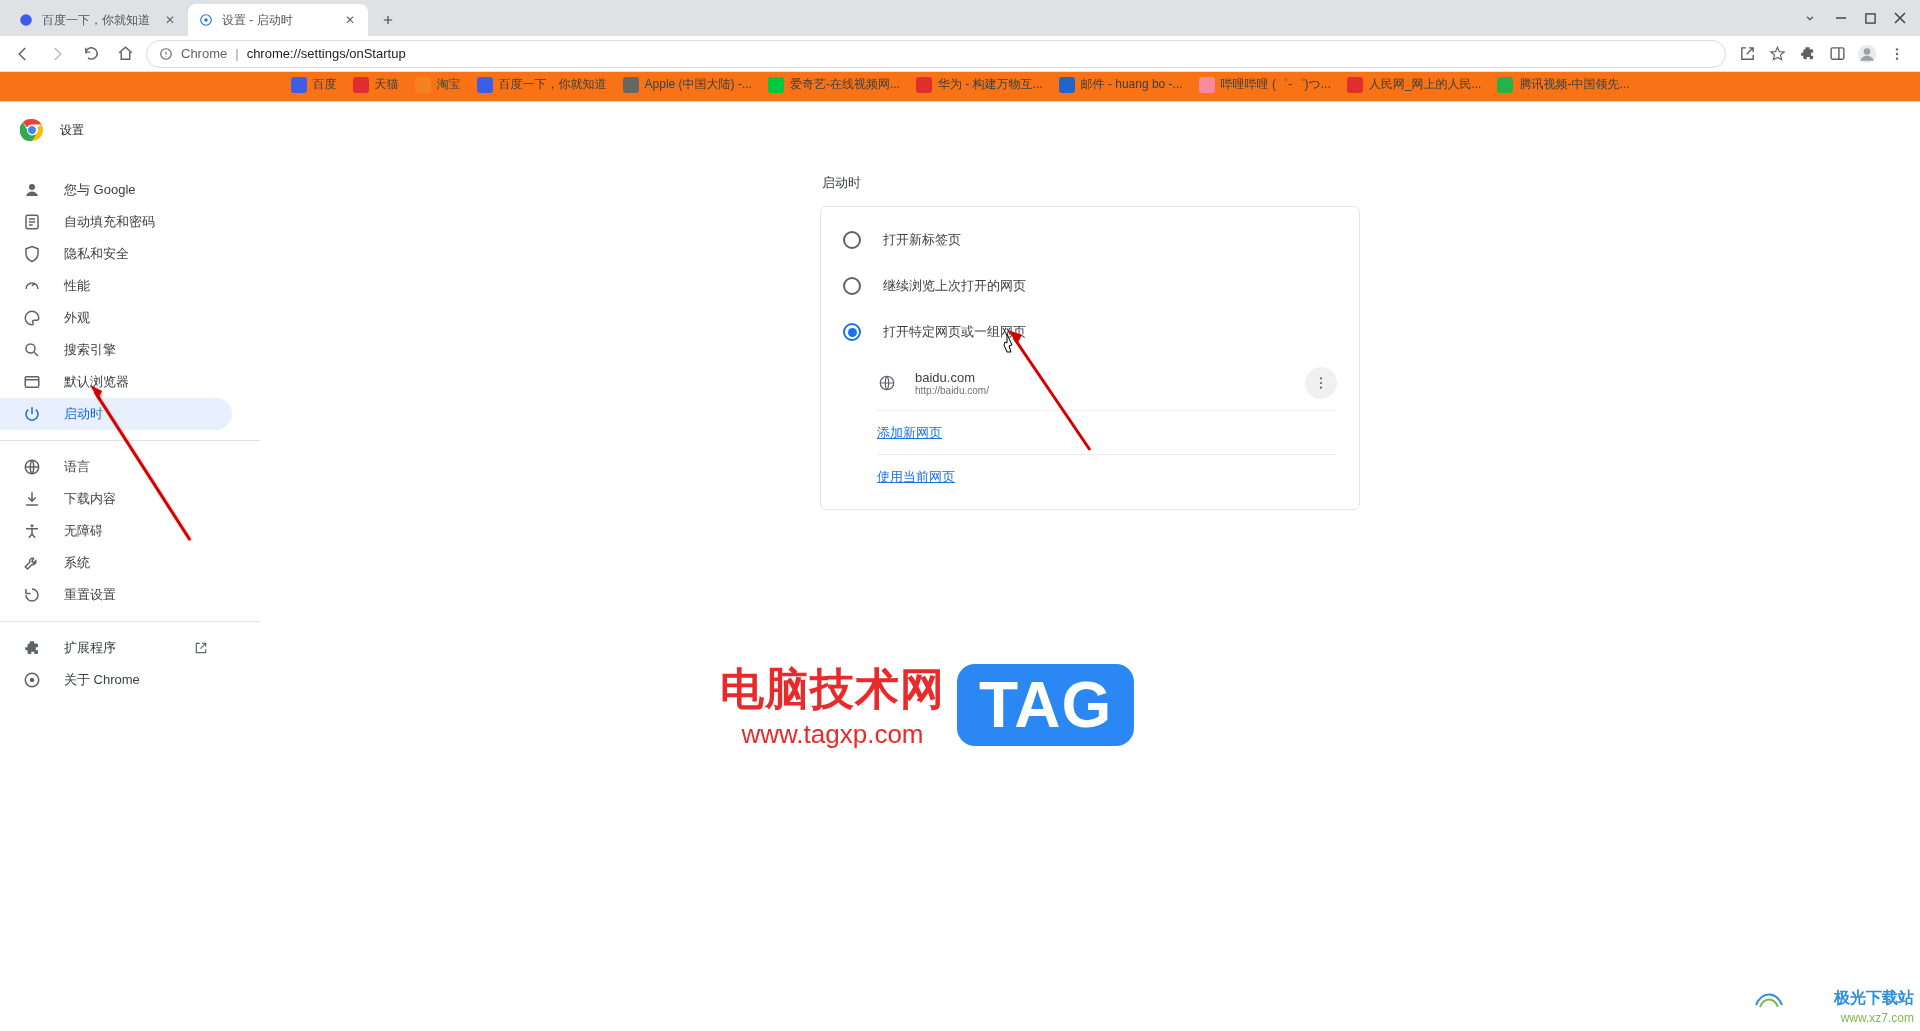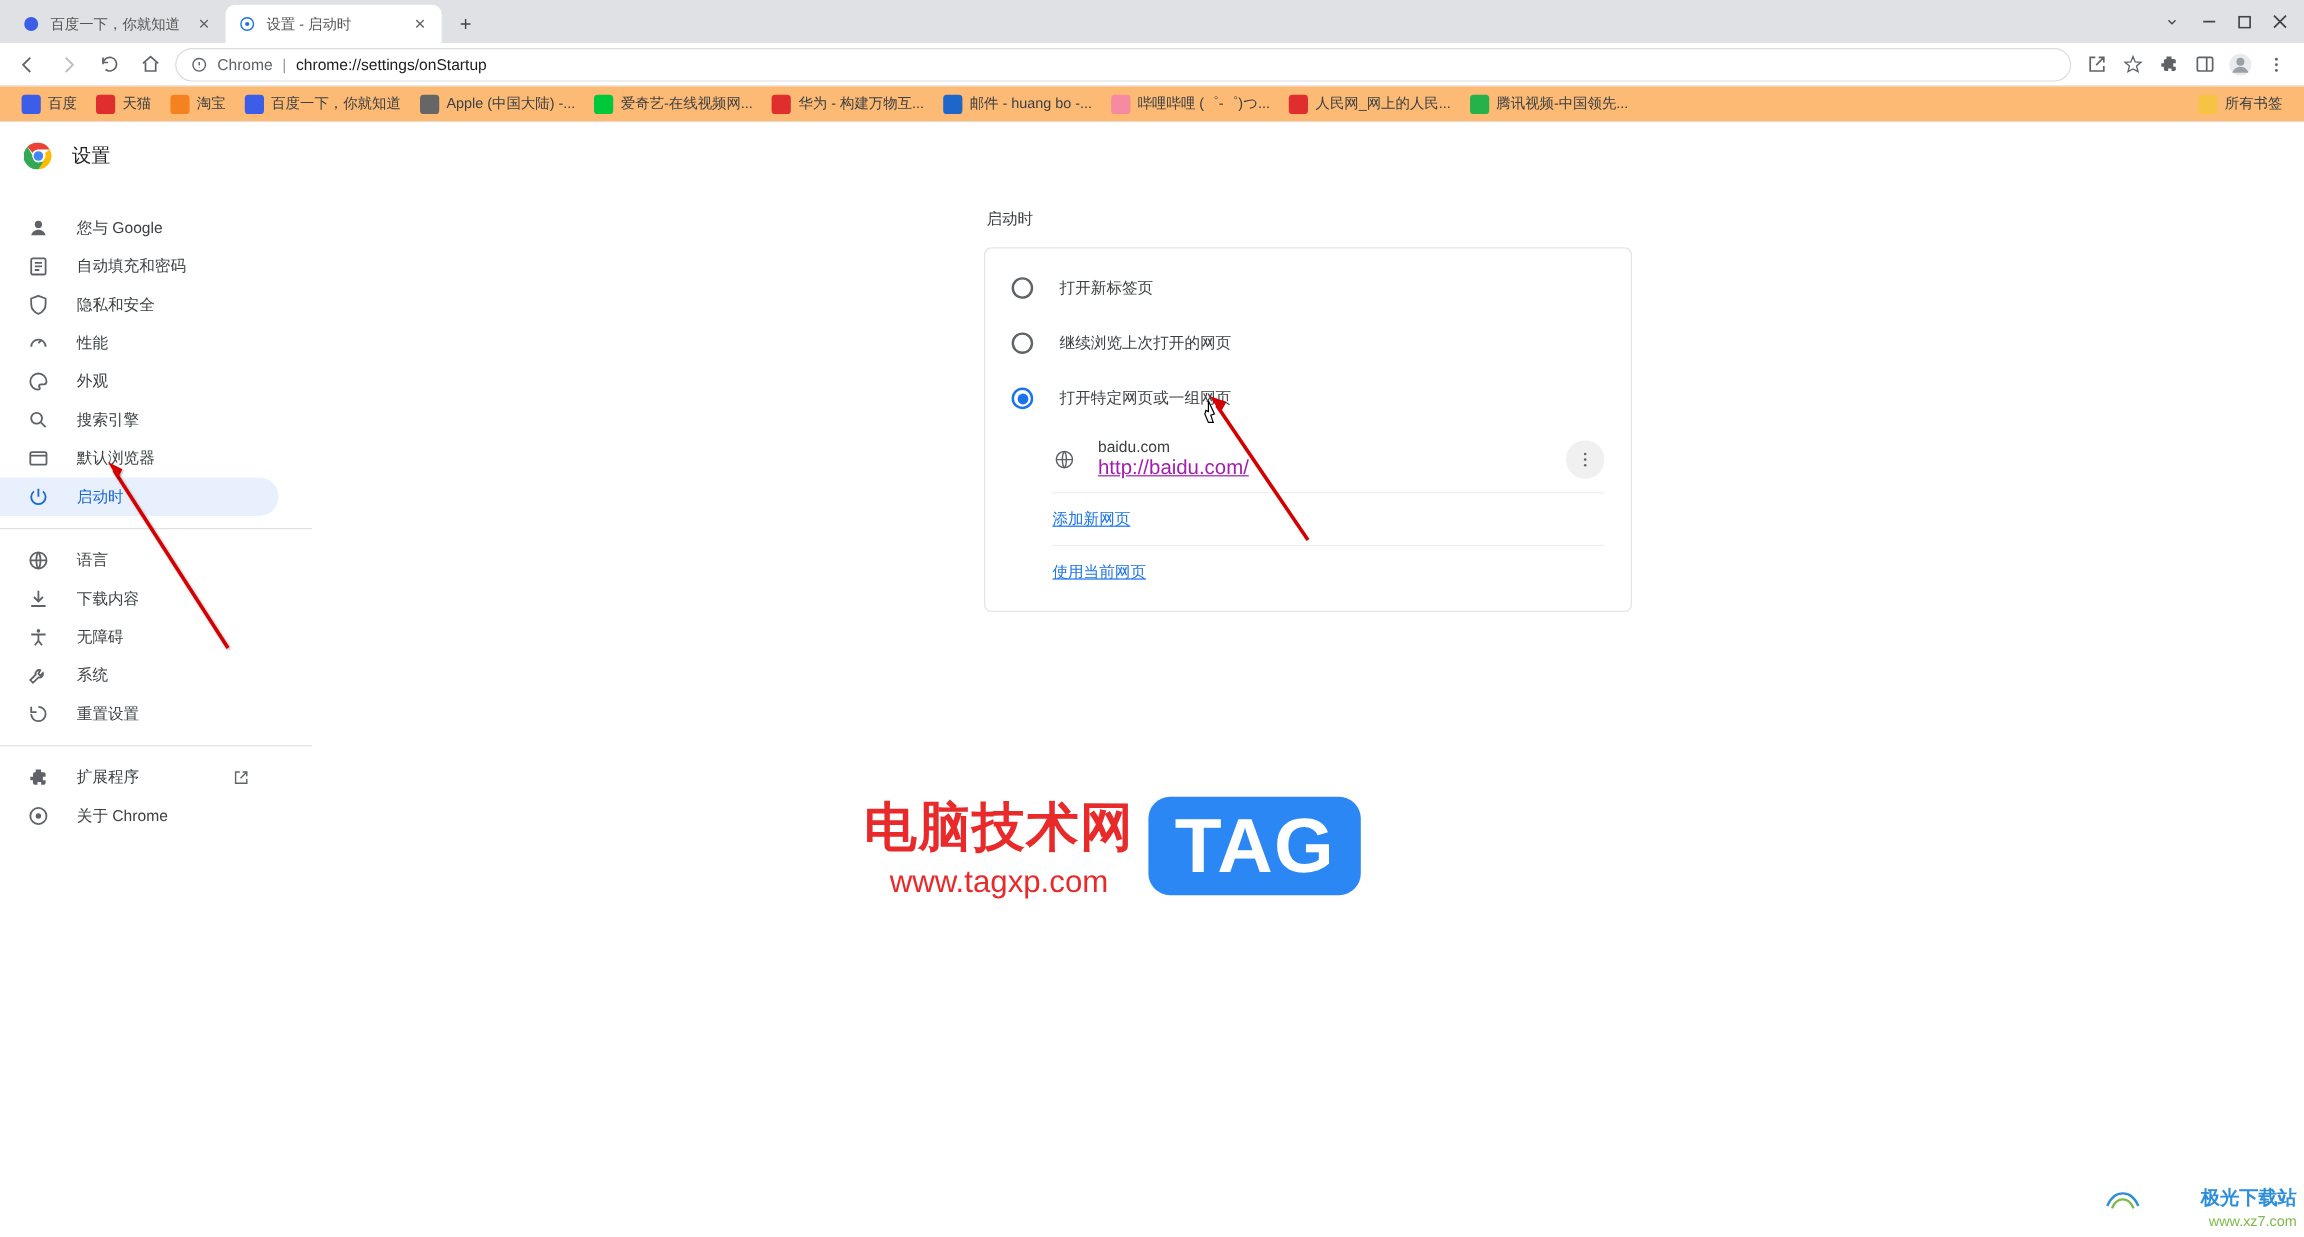--- a/index.html
+++ b/index.html
@@ -21,30 +21,30 @@
 .toolbar { height: 36px; background: #fff; display: flex; align-items: center; padding: 0 10px; border-bottom: 1px solid #e1e1e1; gap: 8px; }
 .nav-icon { width: 26px; height: 26px; display: flex; align-items: center; justify-content: center; color: #5f6368; cursor: pointer; border-radius: 50%; }
 .nav-icon.disabled { color: #bbb; cursor: default; }
 .omnibox { flex: 1; height: 28px; border: 1px solid #dadce0; border-radius: 14px; display: flex; align-items: center; padding: 0 12px; font-size: 13px; color: #5f6368; gap: 8px; }
 .omnibox .url-prefix { color: #5f6368; }
 .omnibox .url-sep { color: #999; }
 .omnibox .url-rest { color: #202124; }
 .toolbar-right { display: flex; align-items: center; gap: 4px; }
 
 
-.bookmarks { height: 30px; background: #fdba74; border-bottom: 1px solid #e1e1e1; display: flex; align-items: center; padding: 0 12px; gap: 4px; font-size: 12px; }
+.bookmarks { height: 30px; background: #f97316; border-bottom: 1px solid #e1e1e1; display: flex; align-items: center; padding: 0 12px; gap: 4px; font-size: 12px; flex-direction: column; }
 .bkm { display: flex; align-items: center; gap: 6px; padding: 4px 6px; border-radius: 4px; cursor: pointer; color: #3c4043; white-space: nowrap; }
 .bkm-icon { width: 16px; height: 16px; border-radius: 3px; display: inline-flex; align-items: center; justify-content: center; font-size: 10px; color: #fff; }
 .bookmarks-spacer { flex: 1; }
 
 
 .settings-page { display: flex; height: calc(100vh - 102px); background: #fff; }
 .settings-header { position: absolute; top: 102px; left: 0; right: 0; height: 56px; display: flex; align-items: center; padding-left: 20px; background: #fff; z-index: 2; }
 .settings-logo { width: 24px; height: 24px; margin-right: 16px; }
-.settings-title { font-size: 16px; color: #202124; text-align: center; }
+.settings-title { font-size: 12px; color: #202124; text-align: center; }
 .search-wrap { position: absolute; left: 50%; transform: translateX(-50%); top: 102px; width: 540px; height: 40px; margin-top: 8px; }
 .search-box { width: 100%; height: 40px; background: #f1f3f4; border-radius: 6px; display: flex; align-items: center; padding: 0 16px; color: #5f6368; gap: 12px; }
 
 
 .sidebar { width: 260px; padding-top: 72px; overflow-y: auto; background: #fff; }
 .side-item { display: flex; align-items: center; height: 32px; padding: 0 24px 0 22px; font-size: 13px; color: #3c4043; cursor: pointer; border-radius: 0 16px 16px 0; margin-right: 28px; gap: 22px; }
 .side-item.active { background: #e8f0fe; color: #1967d2; }
 .side-item .side-icon { width: 20px; display: flex; justify-content: center; color: #5f6368; }
 .side-item.active .side-icon { color: #1967d2; }
 .side-divider { height: 1px; background: #e0e0e0; margin: 10px 0; }
@@ -58,21 +58,21 @@
 .radio-row { display: flex; align-items: center; height: 46px; gap: 22px; cursor: pointer; }
 .radio { width: 18px; height: 18px; border: 2px solid #5f6368; border-radius: 50%; display: flex; align-items: center; justify-content: center; flex-shrink: 0; }
 .radio.checked { border-color: #1a73e8; }
 .radio.checked::after { content: ''; width: 9px; height: 9px; background: #1a73e8; border-radius: 50%; }
 .radio-label { font-size: 13px; color: #3c4043; }
 .subsection { padding-left: 34px; }
 .site-row { display: flex; align-items: center; height: 56px; border-bottom: 1px solid #eee; gap: 18px; }
 .site-icon { width: 20px; height: 20px; color: #5f6368; display: flex; align-items: center; justify-content: center; }
 .site-text { flex: 1; }
 .site-name { font-size: 13px; color: #3c4043; }
-.site-url { font-size: 17px; color: #a21caf; text-decoration: underline; }
+.site-url { font-size: 10px; color: #737373; }
 .more-btn { width: 32px; height: 32px; border-radius: 50%; background: #f0f0f0; display: flex; align-items: center; justify-content: center; color: #5f6368; cursor: pointer; }
 .link-row { height: 44px; display: flex; align-items: center; border-bottom: 1px solid #eee; }
 .link-row:last-child { border-bottom: none; text-align: center; }
 .link-row a { color: #1a73e8; text-decoration: underline; font-size: 13px; }
 
 
 .arrow1 { position: absolute; pointer-events: none; }
 .cursor-annot { position: absolute; }
 
 

